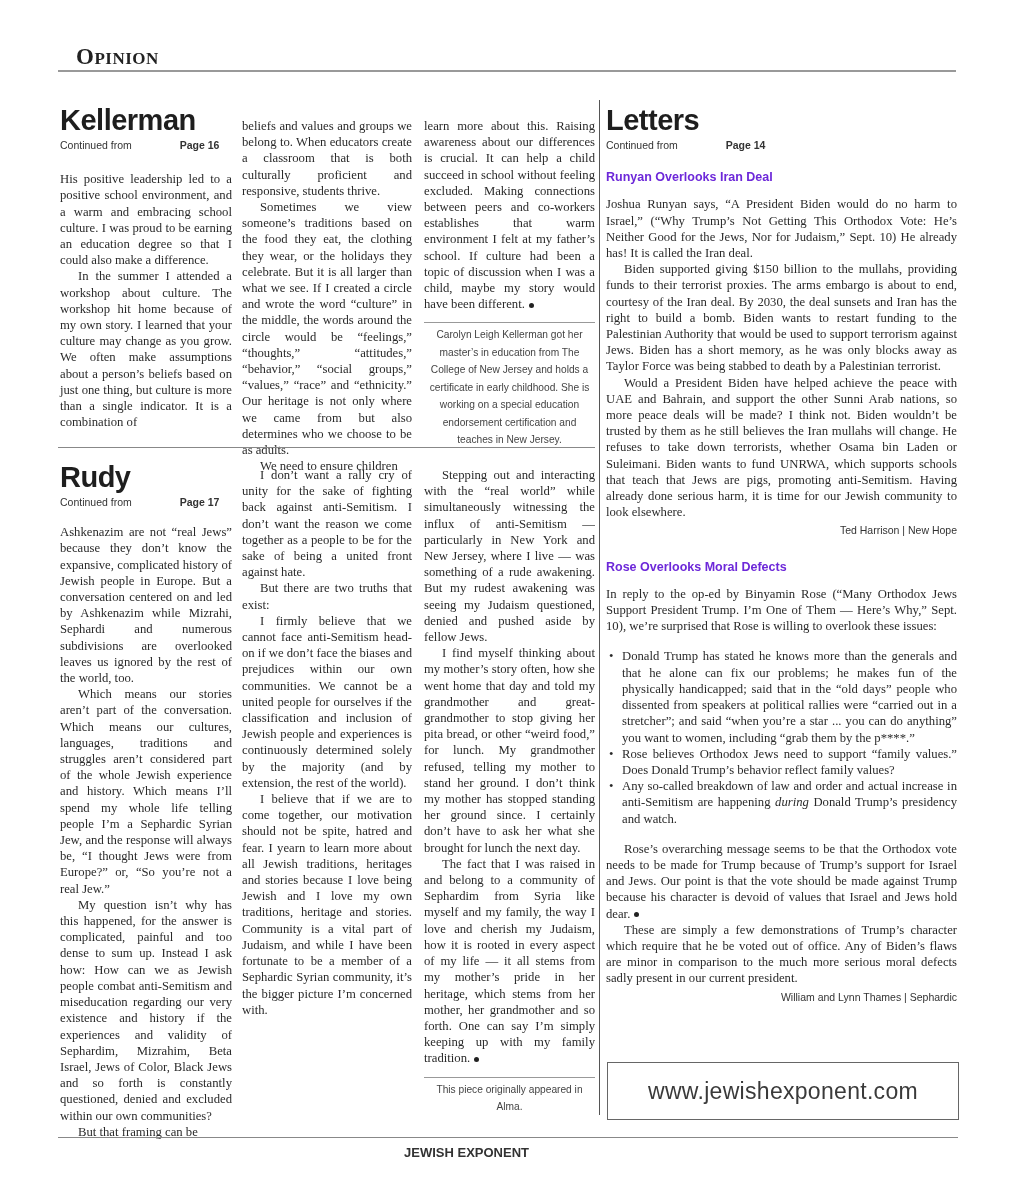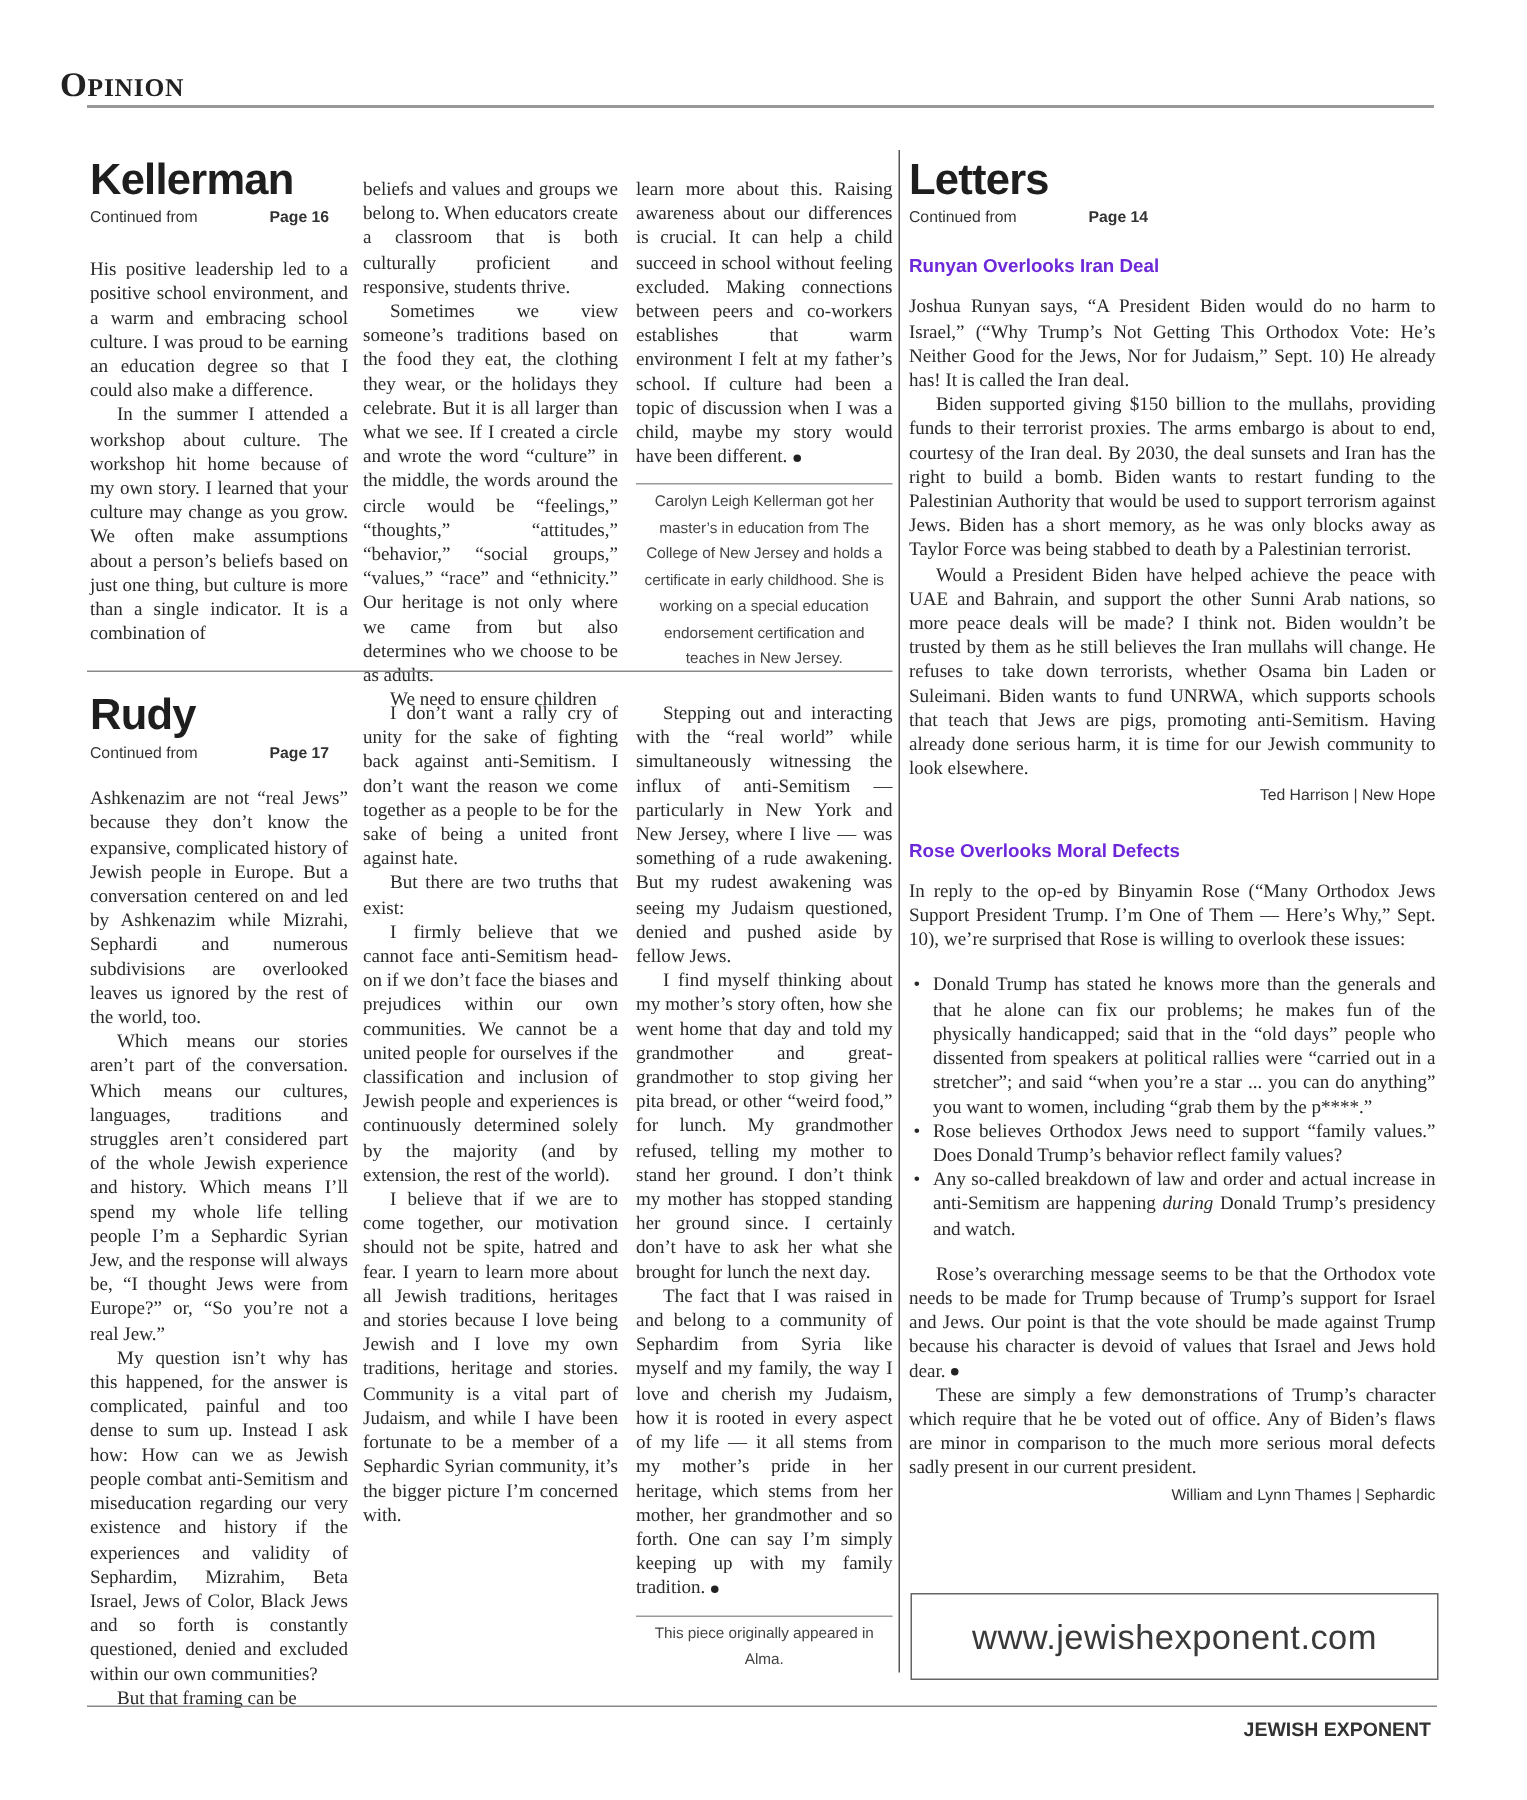--- a/index.html
+++ b/index.html
@@ -1,18 +1,18 @@
 <!DOCTYPE html>
 <html><head>
 <meta charset="utf-8">
 <style>
   html, body { margin:0; padding:0; background:#fff; }
   body { width:1018px; height:1200px; position:relative; overflow:hidden; color:#222; }
 
-  .section-head { position:absolute; left:40px; top:44px; font-family:"Liberation Serif", serif; font-weight:bold; color:#222; letter-spacing:0.5px; }
+  .section-head { position:absolute; left:76px; top:44px; font-family:"Liberation Serif", serif; font-weight:bold; color:#222; letter-spacing:0.5px; }
   .section-head .big { font-size:23px; }
   .section-head .small { font-size:17px; }
   .top-rule { position:absolute; left:58px; top:70px; width:898px; height:2px; background:#999; }
 
   .col { position:absolute; font-family:"Liberation Serif", serif; font-size:12.7px; line-height:16.2px; text-align:justify; color:#2a2a2a; }
   .col p { margin:0; text-indent:0; }
   .col p.ind { text-indent:18px; }
 
   .hed { font-family:"Liberation Sans", sans-serif; font-weight:bold; font-size:29px; line-height:30px; color:#1e1e1e; letter-spacing:-0.5px; }
   .cont { font-family:"Liberation Sans", sans-serif; font-size:10.5px; color:#333; margin-top:2px; }
@@ -119,14 +119,14 @@
   <div style="height:14px"></div>
   <p class="ind"><span>Rose’s overarching message seems to be that the Orthodox vote needs to be made for Trump because of Trump’s support for Israel and Jews. Our point is that the vote should be made against Trump because his character is devoid of values that Israel and Jews hold dear.</span><span class="dot"></span></p>
   <p class="ind">These are simply a few demonstrations of Trump’s character which require that he be voted out of office. Any of Biden’s flaws are minor in comparison to the much more serious moral defects sadly present in our current president.</p>
   <div class="sig" style="margin-top:2px;">William and Lynn Thames | Sephardic</div>
 </div>
 
 <div class="url-box">www.jewishexponent.com</div>
 
 <div class="footer-rule"></div>
 <div class="footer" style="left:58px;"><b>20</b><span style="display:inline-block;width:14px"></span><span>OCTOBER 8, 2020</span></div>
-<div class="footer" style="left:0; width:933px; text-align:right; font-weight:bold; font-size:13px; top:1145px;padding-left:21px;">JEWISH EXPONENT</div>
+<div class="footer" style="left:0; width:933px; text-align:center; font-weight:bold; font-size:13px; top:1145px;">JEWISH EXPONENT</div>
 <div class="footer" style="right:60px;">JEWISHEXPONENT.COM</div>
 
 </body></html>

